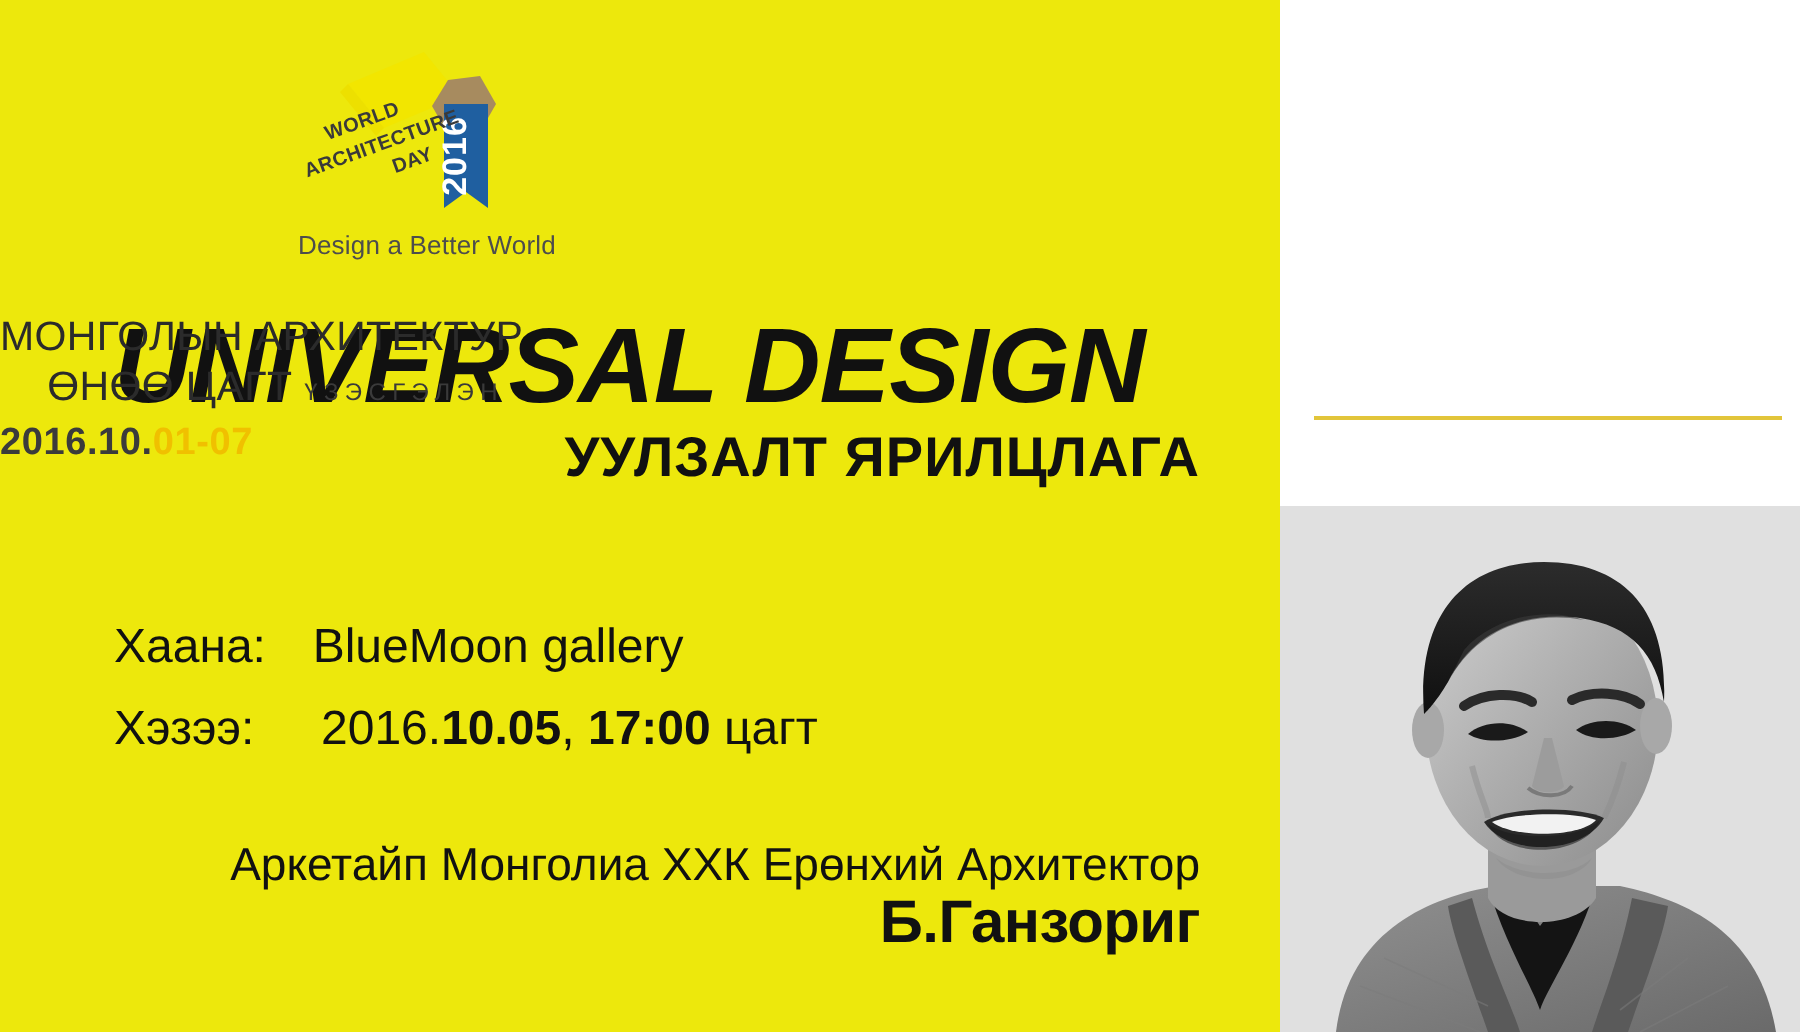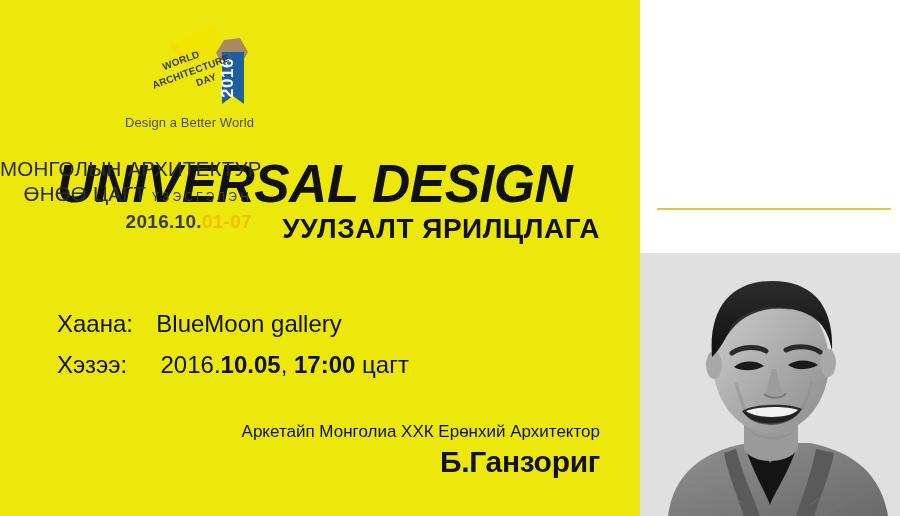--- a/index.html
+++ b/index.html
@@ -115,21 +115,21 @@
   
   .speaker-block {
     position: absolute;
     left: 0;
     top: 420px;
     width: 600px;
     text-align: right;
     color: #111111;
   }
   .speaker-role {
-    font-size: 17px;
+    font-size: 23px;
     line-height: 24px;
     white-space: nowrap;
     padding-left: 20px;
   }
   .speaker-name {
     font-size: 30px;
     font-weight: bold;
     line-height: 36px;
     letter-spacing: -0.3px;
     white-space: nowrap;
@@ -156,20 +156,21 @@
   .wad-tagline {
     position: absolute;
     left: 0;
     top: 115px;
     width: 254px;
     text-align: right;
     font-size: 13px;
     color: #4d4d4d;
     letter-spacing: 0.1px;
     white-space: nowrap;
+    padding-left: 24px;
   }
 
   .mn-head {
     position: absolute;
     left: 0;
     top: 156px;
     width: 252px;
     text-align: right;
   }
   .mn-line1 {
@@ -197,21 +198,20 @@
     top: 208px;
     width: 234px;
     height: 1.5px;
     background: #E2C53A;
   }
   .mn-date {
     position: absolute;
     left: 0;
     top: 211px;
     width: 252px;
-    text-align: right;
     font-size: 19px;
     font-weight: 600;
     color: #3b3b3b;
     letter-spacing: 0.3px;
     white-space: nowrap;
   }
   .mn-date .hi { color: #F0C000; }
 
   
   .portrait-wrap {

